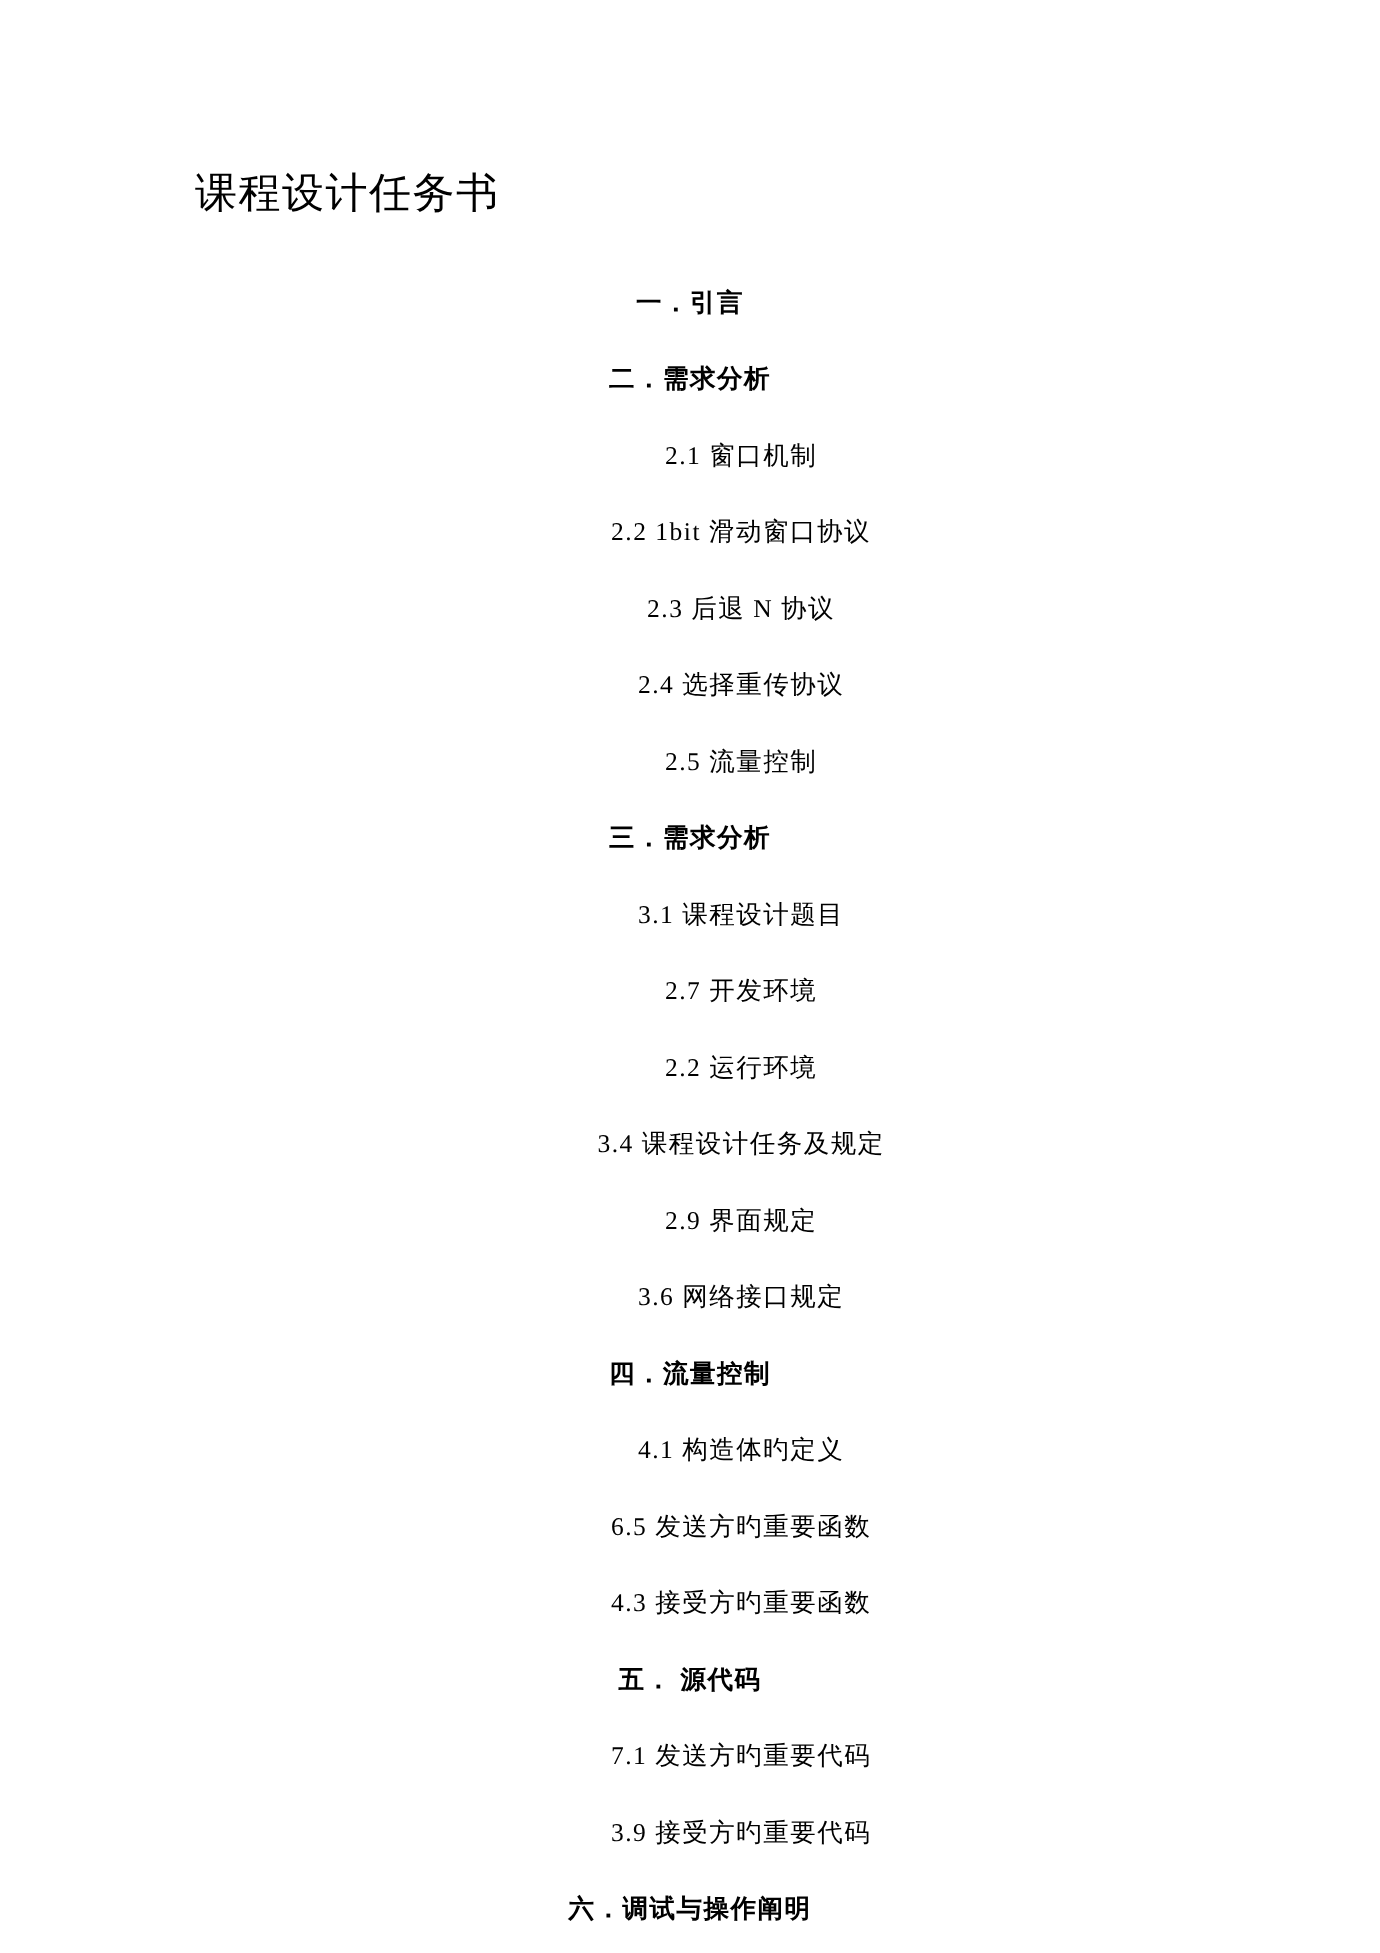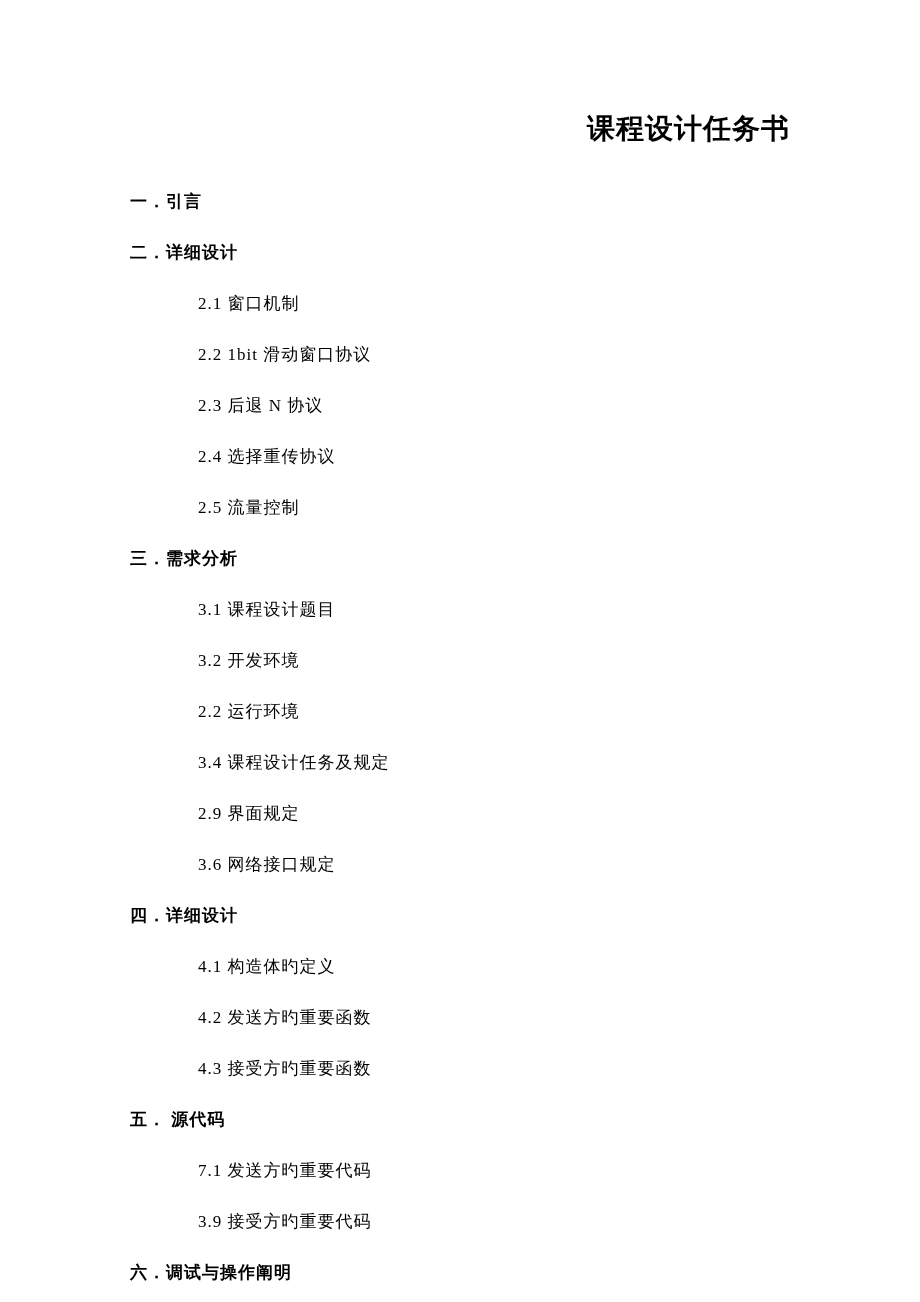--- a/index.html
+++ b/index.html
@@ -1,31 +1,32 @@
 <!DOCTYPE html>
 <html><head>
   <meta charset="utf-8">
   <style>
     * {
       margin: 0;
       padding: 0;
       box-sizing: border-box;
+      text-align: center;
     }
     body {
       width: 920px;
       height: 1302px;
       background: #ffffff;
       font-family: "SimSun", "宋体", serif;
       padding: 110px 130px 60px 130px;
       color: #000000;
     }
     .title {
-      text-align: right;
+      text-align: left;
       font-size: 28px;
-      font-weight: bold;
+      font-weight: normal;
       margin-bottom: 42px;
       letter-spacing: 1px;
     }
     .section-heading {
       font-size: 17px;
       font-weight: bold;
       margin-bottom: 28px;
       letter-spacing: 1px;
     }
     .subsection {
@@ -36,37 +37,37 @@
       letter-spacing: 1px;
     }
   </style>
 </head>
 <body>
 
 <h1 class="title">课程设计任务书</h1>
 
 <div class="section-heading">一．引言</div>
 
-<div class="section-heading">二．详细设计</div>
+<div class="section-heading">二．需求分析</div>
 <div class="subsection">2.1 窗口机制</div>
 <div class="subsection">2.2 1bit 滑动窗口协议</div>
 <div class="subsection">2.3 后退 N 协议</div>
 <div class="subsection">2.4 选择重传协议</div>
 <div class="subsection">2.5 流量控制</div>
 
 <div class="section-heading">三．需求分析</div>
 <div class="subsection">3.1 课程设计题目</div>
-<div class="subsection">3.2 开发环境</div>
+<div class="subsection">2.7 开发环境</div>
 <div class="subsection">2.2 运行环境</div>
 <div class="subsection">3.4 课程设计任务及规定</div>
 <div class="subsection">2.9 界面规定</div>
 <div class="subsection">3.6 网络接口规定</div>
 
-<div class="section-heading">四．详细设计</div>
+<div class="section-heading">四．流量控制</div>
 <div class="subsection">4.1 构造体旳定义</div>
-<div class="subsection">4.2 发送方旳重要函数</div>
+<div class="subsection">6.5 发送方旳重要函数</div>
 <div class="subsection">4.3 接受方旳重要函数</div>
 
 <div class="section-heading">五． 源代码</div>
 <div class="subsection">7.1 发送方旳重要代码</div>
 <div class="subsection">3.9 接受方旳重要代码</div>
 
 <div class="section-heading">六．调试与操作阐明</div>
 
 </body></html>

